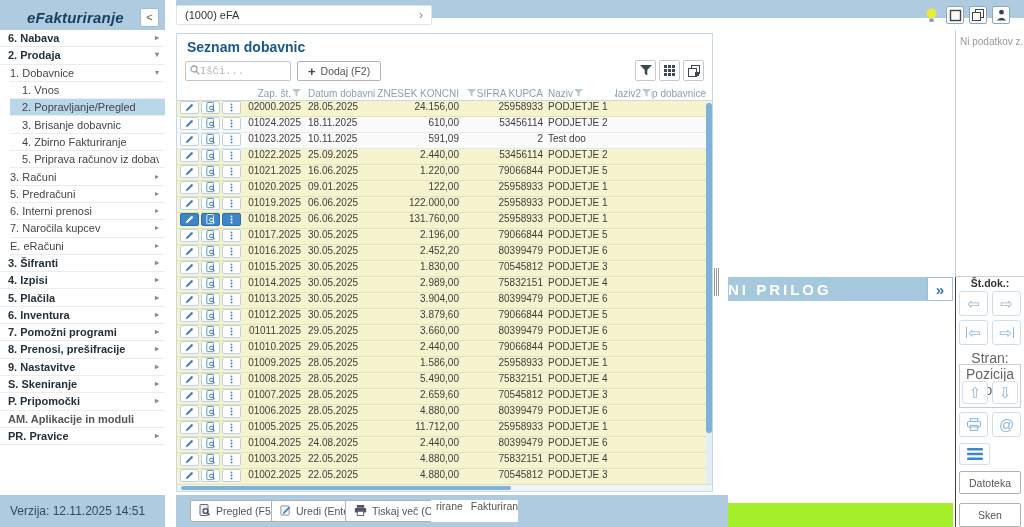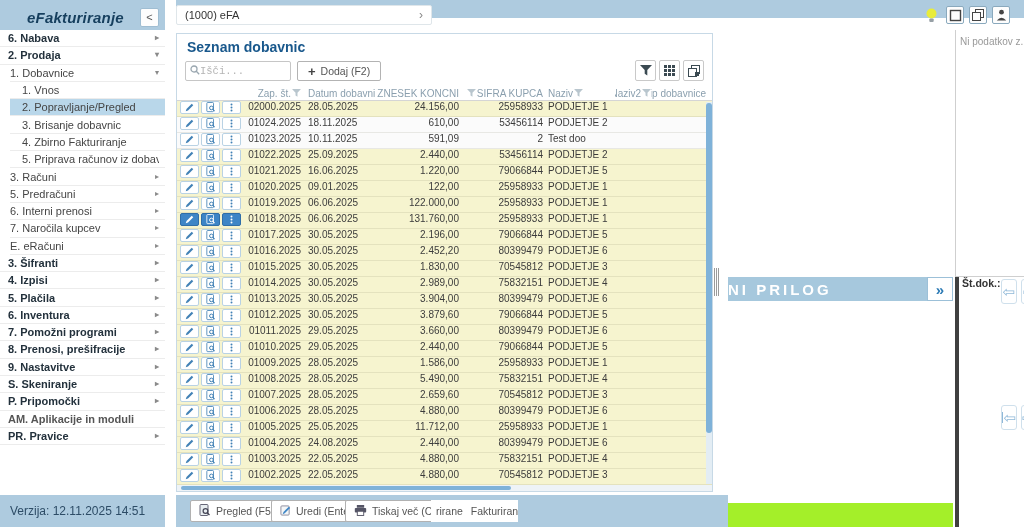--- a/index.html
+++ b/index.html
@@ -63,33 +63,33 @@
 .abtn{width:19px;height:13px;border:1px solid #b9d2e4;border-radius:2px;background:#fff;display:flex;align-items:center;justify-content:center;color:#4181b5}
 .grow.sel .abtn{background:#3d85c6;border-color:#2f6ea8;color:#fff}
 #vscroll{position:absolute;right:0;top:16px;bottom:7px;width:6px;background:#e3edf4}
 #vscroll .thumb{position:absolute;top:1px;left:0;width:6px;height:330px;background:#7fb2d9;border-radius:3px}
 #hscroll{height:6px;background:#eef3f7;position:relative}
 #hscroll .thumb{position:absolute;left:4px;top:1px;width:330px;height:4px;background:#7fb2d9;border-radius:2px}
 
 
 #bottombar{left:176px;top:495px;width:552px;height:32px;background:#aecbdf}
 .fbtn{position:absolute;top:5px;height:22px;background:#fff;border:1px solid #b1b1b1;border-radius:2px;display:flex;align-items:center;gap:5px;padding:0 8px;font-size:10.5px;color:#555;cursor:pointer;white-space:nowrap}
-#tabs-strip{position:absolute;left:255px;top:5px;width:87px;height:22px;background:#fff;display:flex;align-items:center;gap:8px;padding-left:5px;font-size:10.5px;color:#555;overflow:hidden}
+#tabs-strip{position:absolute;left:255px;top:5px;width:87px;height:22px;background:#fff;display:flex;gap:8px;padding-left:5px;font-size:10.5px;color:#555;overflow:hidden}
 #tabs-strip span{cursor:pointer;white-space:nowrap}
 
 
 #preview{left:721px;top:30px;width:234px;height:465px;background:#fff}
 #splitter{left:714px;top:268px;width:6px;height:28px;background:repeating-linear-gradient(90deg,#9a9a9a 0,#9a9a9a 1px,#fff 1px,#fff 2px);cursor:col-resize}
 #banner{position:absolute;left:7px;top:247px;width:225px;height:24px;background:#a6c8dd;display:flex;align-items:center;}
 #banner .txt{color:#fff;font-weight:bold;font-size:15px;letter-spacing:3px}
 #banner-expand{position:absolute;right:0;top:0;width:26px;height:24px;background:#fff;border:1px solid #9cc0d8;display:flex;align-items:center;justify-content:center;color:#2d7bb5;font-size:15px;font-weight:bold;cursor:pointer}
 #greenbox{left:728px;top:503px;width:225px;height:24px;background:#a4ef29}
 
 #rp-top{left:955px;top:30px;width:69px;height:247px;background:#fff;border-left:1px solid #cfcfcf;border-bottom:1px solid #cfcfcf;padding:6px 4px;font-size:10px;color:#999;white-space:nowrap;overflow:hidden}
-#rp{left:955px;top:277px;width:69px;height:250px;background:#fff;border-left:4px solid #404040;padding:0 3px;display:flex;flex-direction:row}
+#rp{left:955px;top:277px;width:69px;height:250px;background:#fff;border-left:1px solid #404040;padding:0 3px;display:flex;flex-direction:column}
 #rp .rlabel{font-size:10.5px;font-weight:bold;color:#333;text-align:center;height:13px}
 #rp .small{font-size:14px;color:#666;font-weight:normal}
 .btn2col{display:grid;grid-template-columns:1fr 1fr;gap:4px;margin-top:2px}
 .rbtn{height:25px;border:1px solid #cfe0ec;border-radius:3px;background:#fff;display:flex;align-items:center;justify-content:center;color:#8fb8d8;font-size:15px;cursor:pointer}
 .rbtn .bar{display:inline-block;width:1px;height:11px;background:#8fb8d8}
 #poz-box{border:1px solid #ccc;margin-top:1px;padding:1px 2px 3px}
 #poz-box .btn2col .rbtn{height:23px}
 .wbtn{height:26px;border:1px solid #b1b1b1;border-radius:2px;background:#fff;display:flex;align-items:center;justify-content:center;font-size:10.5px;color:#555;cursor:pointer}
 #menu-btn{width:31px;height:24px;margin-top:6px;border:1px solid #cfe0ec;border-radius:3px;background:#fff;display:flex;align-items:center;justify-content:center;cursor:pointer}
 svg{overflow:visible}

